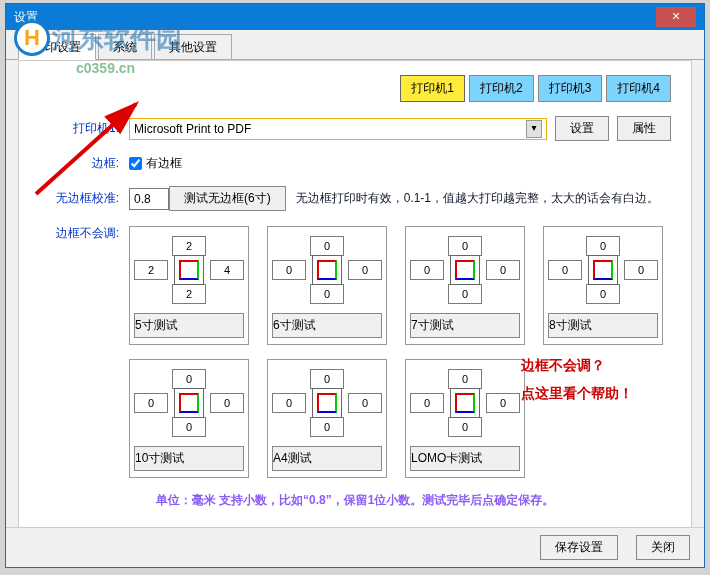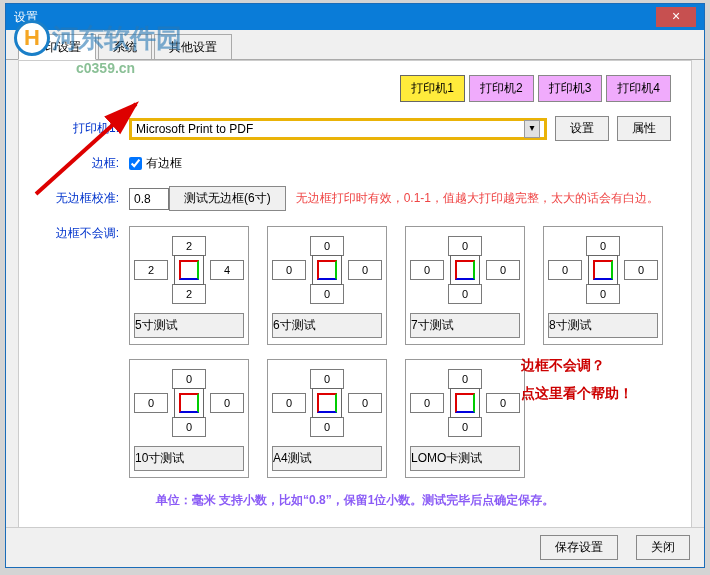--- a/index.html
+++ b/index.html
@@ -9,31 +9,31 @@
     .titlebar .close { width: 40px; height: 20px; background: #c75050; color: #fff; text-align: center; line-height: 18px; font-size: 14px; cursor: pointer; }
     .watermark { position: absolute; top: 16px; left: 8px; z-index: 100; pointer-events: none; display: flex; align-items: center; }
     .watermark-logo { width: 36px; height: 36px; border-radius: 50%; border: 3px solid #1a7fc8; background: #fff; display: flex; align-items: center; justify-content: center; color: #f5a623; font-weight: bold; font-size: 22px; margin-right: 2px; }
     .watermark-text { color: rgba(40,120,180,0.6); font-size: 26px; font-weight: bold; }
     .watermark-url { position: absolute; top: 56px; left: 70px; color: rgba(60,150,80,0.6); font-size: 14px; font-weight: bold; z-index: 100; pointer-events: none; }
     .tabs { display: flex; background: #f0f0f0; border-bottom: 1px solid #aaa; height: 26px; margin-top: 4px; padding-left: 12px; }
     .tab { padding: 4px 14px; border: 1px solid #aaa; border-bottom: none; background: #f0f0f0; margin-right: 2px; cursor: pointer; position: relative; }
     .tab.active { background: #fff; border-bottom: 1px solid #fff; margin-bottom: -1px; }
     .content { background: #fff; border: 1px solid #ccc; margin: 0 12px 12px 12px; padding: 14px 20px; height: 478px; position: relative; }
     .printer-tabs { display: flex; justify-content: flex-end; gap: 4px; margin-bottom: 14px; }
-    .ptab { border: 1px solid #888; padding: 4px 10px; background: #f0abfc; cursor: pointer; }
+    .ptab { border: 1px solid #888; padding: 4px 10px; background: #7dd3fc; cursor: pointer; }
     .ptab.active { background: #ffeb3b; border-color: #666; }
     .row { display: flex; align-items: center; margin-bottom: 14px; }
     .label { width: 80px; text-align: right; color: #0033cc; margin-right: 10px; }
-    .dropdown { flex: 1; height: 22px; border: 3px solid #eab308; padding: 0 4px; background: #fff; display: flex; align-items: center; justify-content: space-between; cursor: pointer; }
+    .dropdown { flex: 1; height: 22px; border: 1px solid #eab308; padding: 0 4px; background: #fff; display: flex; align-items: center; justify-content: space-between; cursor: pointer; }
     .dropdown-arrow { width: 16px; height: 18px; background: #e1e1e1; border: 1px solid #999; text-align: center; line-height: 14px; font-size: 10px; }
     .btn { border: 1px solid #888; background: #f0f0f0; padding: 3px 14px; margin-left: 8px; cursor: pointer; }
     input[type="checkbox"] { margin-right: 4px; cursor: pointer; }
     .chk-label { cursor: pointer; }
     .small-input { width: 40px; height: 22px; border: 1px solid #7a7a7a; padding: 0 4px; text-align: left; }
-    .hint-text { color: #ef4444; margin-left: 10px; }
+    .hint-text { color: #0f172a; margin-left: 10px; }
     .calib-grid { display: flex; flex-wrap: wrap; gap: 18px; margin-left: 90px; }
     .calib-box { border: 1px solid #999; width: 120px; padding: 8px 4px 6px 4px; display: flex; flex-direction: column; align-items: center; }
     .calib-inputs { display: grid; grid-template-columns: 36px 36px 36px; grid-template-rows: 22px 22px 22px; gap: 2px; align-items: center; justify-items: center; }
     .cinput { width: 34px; height: 20px; border: 1px solid #7a7a7a; text-align: center; font-size: 11px; }
     .preview { width: 30px; height: 30px; border: 1px solid #666; position: relative; background: #fff; }
     .preview::before { content: ""; position: absolute; top: 4px; left: 4px; right: 4px; bottom: 4px; border-top: 2px solid #d00; border-left: 2px solid #d00; border-right: 2px solid #0c0; border-bottom: 2px solid #00d; }
     .calib-btn { margin-top: 8px; border: 1px solid #888; background: #f0f0f0; padding: 3px 0; width: 100%; cursor: pointer; text-align: left; }
     .help-box { position: absolute; right: 30px; top: 290px; width: 140px; text-align: left; }
     .help-box div { color: #c00; font-size: 14px; font-weight: bold; line-height: 28px; cursor: pointer; }
     .footer-note { text-align: center; color: #8b5cf6; margin-top: 14px; font-weight: bold; }

